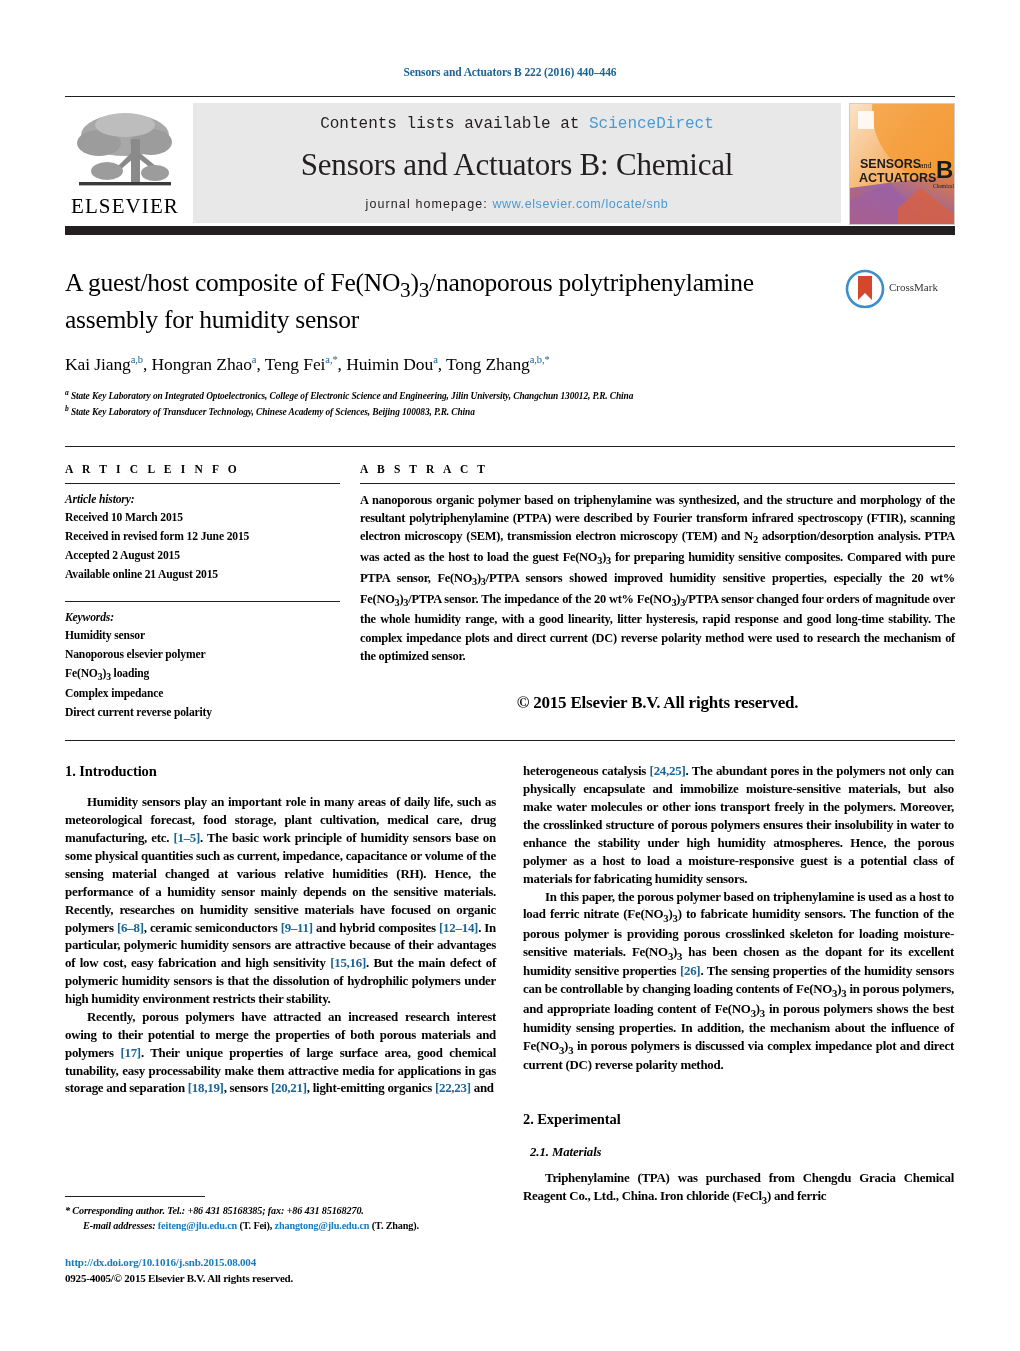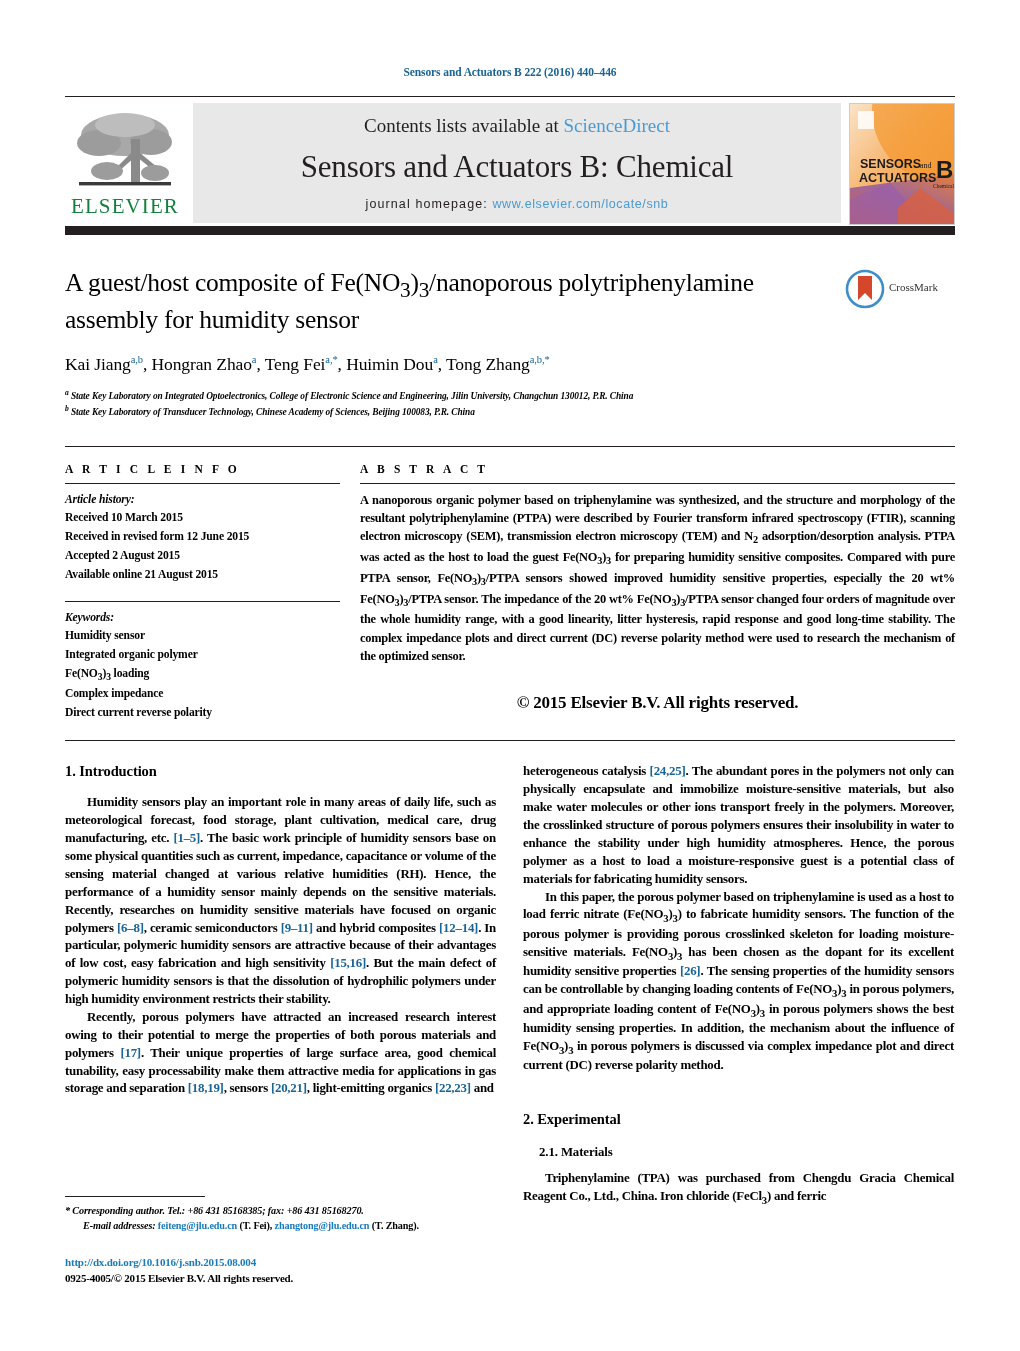--- a/index.html
+++ b/index.html
@@ -47,41 +47,41 @@
     width: 120px;
     flex: 0 0 120px;
     display: flex;
     flex-direction: column;
     align-items: center;
     justify-content: flex-start;
     padding-top: 6px;
   }
   .tree-wrap { width: 104px; height: 84px; }
   .elsevier-word {
-    color: #15803d;
+    color: #000000;
     font-family: "Liberation Serif", serif;
     font-size: 21px;
     letter-spacing: 1.1px;
     margin-top: 1px;
   }
   .journal-box {
     flex: 1 1 auto;
     background: #e8e8e8;
     margin-left: 8px;
     margin-right: 8px;
     display: flex;
     flex-direction: column;
     align-items: center;
     justify-content: space-between;
     padding: 12px 0 12px 0;
     position: relative;
   }
   .contents-line {
-    font-family: Liberation Serif, serif;
-    font-size: 19px;
+    font-family: Liberation Mono, monospace;
+    font-size: 16px;
     color: #231f20;
   }
   .sciencedirect { color: #4a9ad4; }
   .journal-title {
     font-family: "Liberation Serif", serif;
     font-size: 31px;
     color: #231f20;
     letter-spacing: -0.2px;
   }
   .homepage-line {
@@ -216,22 +216,23 @@
   h2.sec {
     font-family: "Liberation Serif", serif;
     font-weight: bold;
     font-size: 14.5px;
     margin: 0 0 14px 0;
     letter-spacing: -0.1px;
   }
   h3.subsec {
     font-family: "Liberation Serif", serif;
     font-weight: bold;
+    font-style: italic;
     font-size: 12.8px;
-    margin: 17px 0 10px 16px;
+    margin: 17px 0 10px 7px;
     letter-spacing: -0.1px;
   }
   p.para {
     font-family: "Liberation Serif", serif;
     font-weight: bold;
     font-size: 12.9px;
     line-height: 1.385;
     text-align: justify;
     text-indent: 22px;
     margin: 0;
@@ -372,21 +373,21 @@
         <span class="grp-head">Article history:</span>
         <span>Received 10 March 2015</span><br>
         <span>Received in revised form 12 June 2015</span><br>
         <span>Accepted 2 August 2015</span><br>
         <span>Available online 21 August 2015</span>
       </div>
       <div class="hr-thin" style="margin-top:16px;"></div>
       <div class="info-group">
         <span class="grp-head">Keywords:</span>
         <span>Humidity sensor</span><br>
-        <span>Integrated organic polymer</span><br>
+        <span>Nanoporous elsevier polymer</span><br>
         <span>Fe(NO<sub>3</sub>)<sub>3</sub> loading</span><br>
         <span>Complex impedance</span><br>
         <span>Direct current reverse polarity</span>
       </div>
     </div>
 
     <div class="col-abstract">
       <div class="section-label">A B S T R A C T</div>
       <div class="hr-thin"></div>
       <div class="abstract-body">A nanoporous organic polymer based on triphenylamine was synthesized, and the structure and morphology of the resultant polytriphenylamine (PTPA) were described by Fourier transform infrared spectroscopy (FTIR), scanning electron microscopy (SEM), transmission electron microscopy (TEM) and N<sub>2</sub> adsorption/desorption analysis. PTPA was acted as the host to load the guest Fe(NO<sub>3</sub>)<sub>3</sub> for preparing humidity sensitive composites. Compared with pure PTPA sensor, Fe(NO<sub>3</sub>)<sub>3</sub>/PTPA sensors showed improved humidity sensitive properties, especially the 20 wt% Fe(NO<sub>3</sub>)<sub>3</sub>/PTPA sensor. The impedance of the 20 wt% Fe(NO<sub>3</sub>)<sub>3</sub>/PTPA sensor changed four orders of magnitude over the whole humidity range, with a good linearity, litter hysteresis, rapid response and good long-time stability. The complex impedance plots and direct current (DC) reverse polarity method were used to research the mechanism of the optimized sensor.</div>

